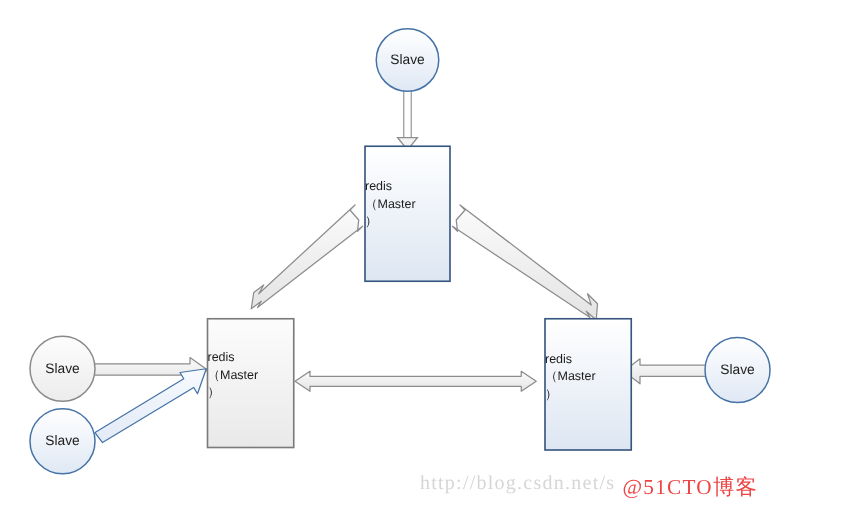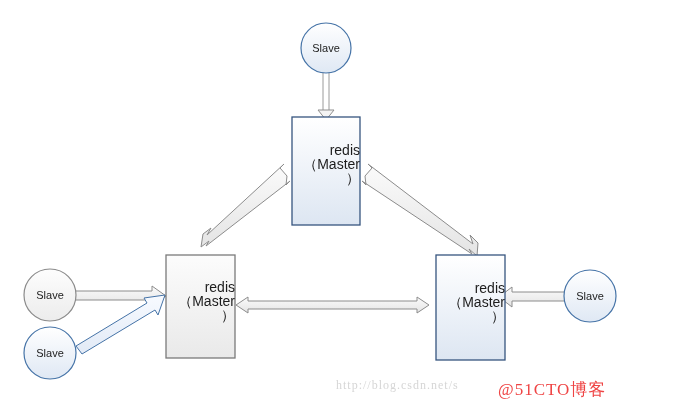--- a/index.html
+++ b/index.html
@@ -6,43 +6,43 @@
   body{
     width:675px;height:406px;background:#ffffff;
     font-family:"Liberation Sans","DejaVu Sans",sans-serif;
     overflow:hidden;position:relative;
   }
   #canvas{position:absolute;left:0;top:0;width:675px;height:406px;padding-left:44px;}
   svg.layer{position:absolute;left:0;top:0;width:675px;height:406px;}
   .nodelabel{
     position:absolute;
     color:#1c1c1c;
-    font-size:14px;
+    font-size:10px;
     line-height:14px;
-    text-align:right;
+    text-align:left;
     pointer-events:none;
     white-space:pre-line;
   }
   .circlelabel{
     position:absolute;
     color:#1c1c1c;
     font-size:11px;
     line-height:13px;
     text-align:center;
     pointer-events:none;
   }
   .wm{
     position:absolute;
     color:#d6d6d6;
     font-family:"Liberation Serif","DejaVu Serif",serif;
     letter-spacing:1px;
     white-space:nowrap;
     pointer-events:none;
   }
-  #wm1{left:336px;top:378px;font-size:12px;}
+  #wm1{left:336px;top:378px;font-size:16px;}
   #wm2{left:498px;top:378px;font-size:17px;color:#ef4444;}
 </style>
 </head>
 <body>
 
 <div id="canvas">
 
   <svg class="layer" viewBox="0 0 675 406" xmlns="http://www.w3.org/2000/svg">
     <defs>
       <linearGradient id="gradBlue" x1="0" y1="0" x2="0" y2="1">

